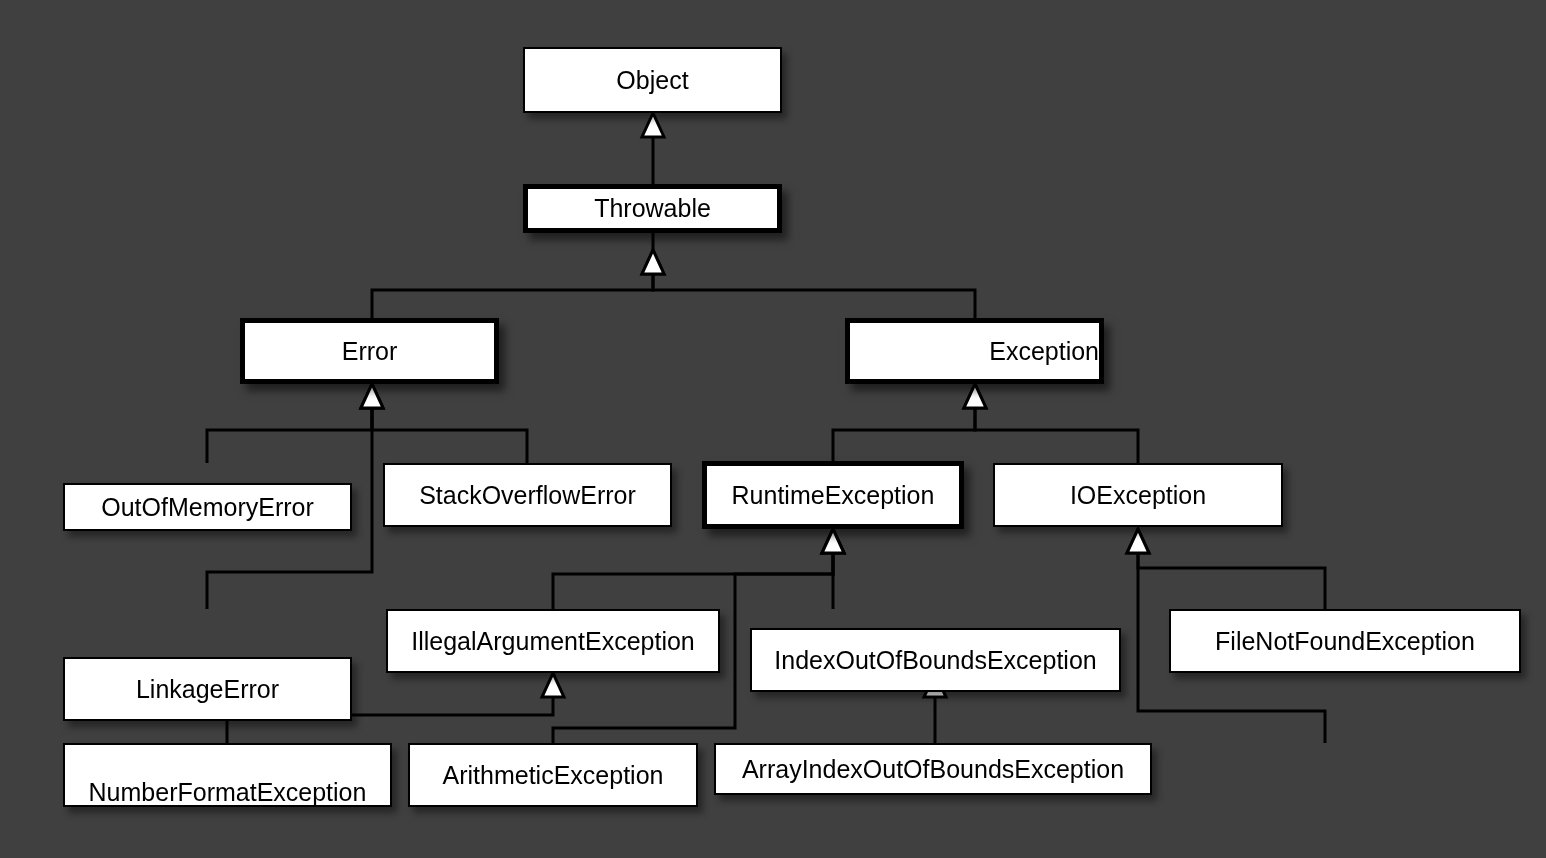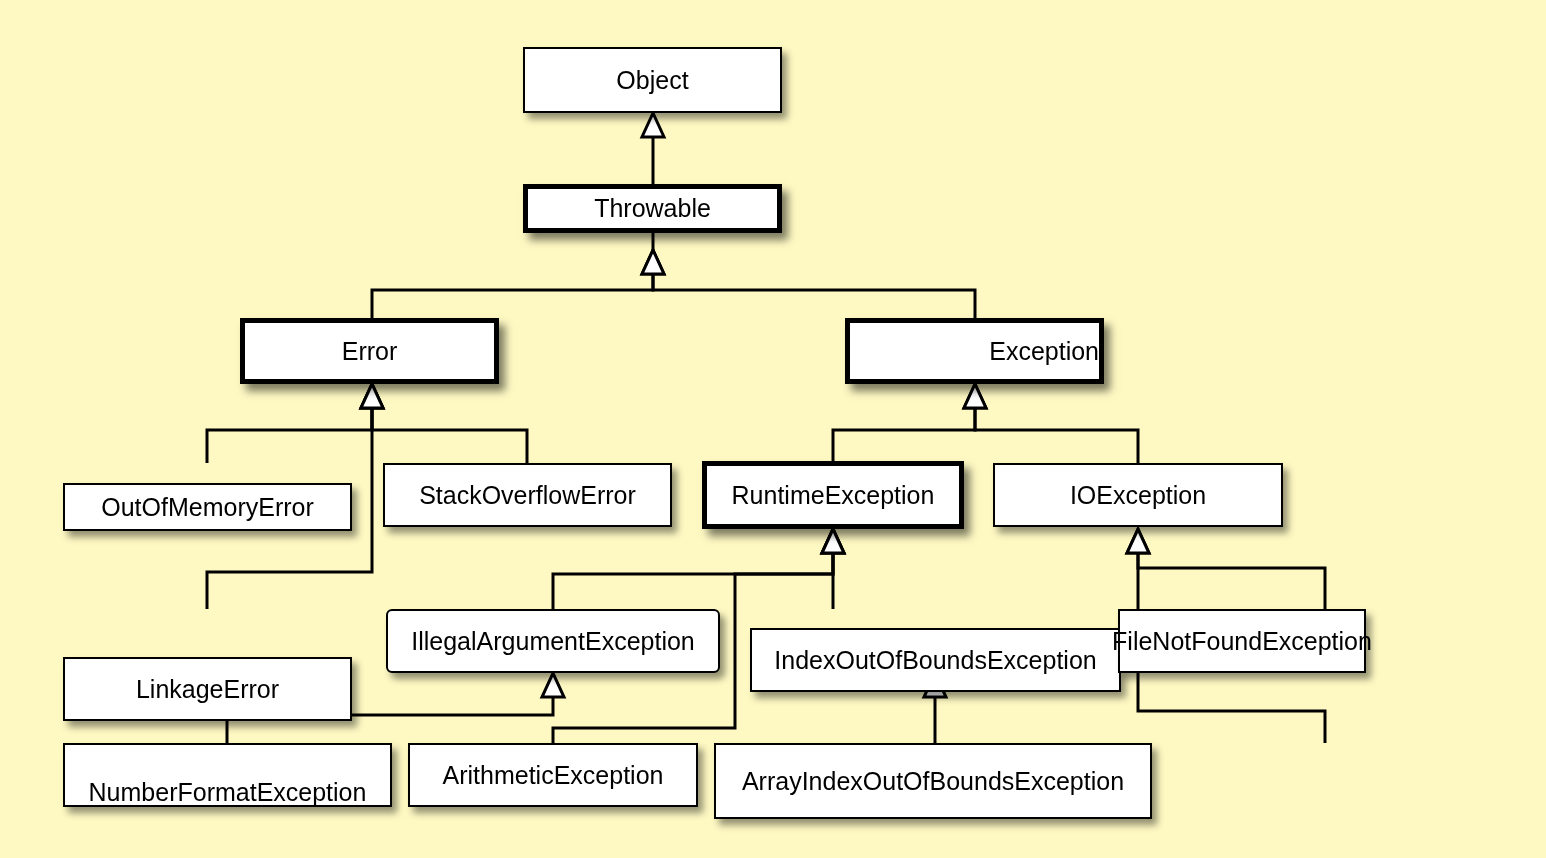--- a/index.html
+++ b/index.html
@@ -1,19 +1,19 @@
 <!DOCTYPE html>
 <html><head>
 <meta charset="utf-8">
 <title>Java Exception Hierarchy</title>
 <style>
   html,body{margin:0;padding:0;background:#ffffff;}
   body{width:1546px;height:858px;overflow:hidden;
        font-family:"Liberation Sans","DejaVu Sans",sans-serif;}
-  #stage{position:relative;width:1546px;height:858px;background:#fef9c3;}
+  #stage{position:relative;width:1546px;height:858px;background:#404040;}
   #wires{position:absolute;left:0;top:0;width:1546px;height:858px;}
 
   .node{position:absolute;box-sizing:border-box;background:#ffffff;
         border:2px solid #000;display:flex;align-items:center;
         justify-content:center;color:#000;font-size:25px;line-height:1;
         white-space:nowrap;z-index:5;
         box-shadow:5px 6px 7px rgba(0,0,0,0.42);}
   .node.emph{border-width:5px;box-shadow:6px 7px 8px rgba(0,0,0,0.5);}
   .node span{display:block;pointer-events:none;}
 </style>
@@ -103,31 +103,31 @@
     </div>
     <div class="node emph" style="left: 702px; top: 461px; width: 262px; height: 68px;">
       <span>RuntimeException</span>
     </div>
     <div class="node" style="left: 993px; top: 463px; width: 290px; height: 64px;">
       <span>IOException</span>
     </div>
     <div class="node" style="left: 63px; top: 609px; width: 289px; height: 64px; margin-top: 48px;">
       <span>LinkageError</span>
     </div>
-    <div class="node" style="left: 386px; top: 609px; width: 334px; height: 64px; border-radius: 6px;">
+    <div class="node" style="left: 386px; top: 609px; width: 334px; height: 64px;">
       <span>IllegalArgumentException</span>
     </div>
     <div class="node" style="left: 750px; top: 628px; width: 371px; height: 64px;">
       <span>IndexOutOfBoundsException</span>
     </div>
-    <div class="node" style="left: 1118px; top: 609px; width: 248px; height: 64px;">
+    <div class="node" style="left: 1169px; top: 609px; width: 352px; height: 64px;">
       <span>FileNotFoundException</span>
     </div>
     <div class="node" style="left: 63px; top: 743px; width: 329px; height: 64px; align-items: flex-end;">
       <span>NumberFormatException</span>
     </div>
     <div class="node" style="left: 408px; top: 743px; width: 290px; height: 64px;">
       <span>ArithmeticException</span>
     </div>
-    <div class="node" style="left: 714px; top: 743px; width: 438px; height: 76px;">
+    <div class="node" style="left: 714px; top: 743px; width: 438px; height: 52px;">
       <span>ArrayIndexOutOfBoundsException</span>
     </div>
   </div>
 
 </body></html>

